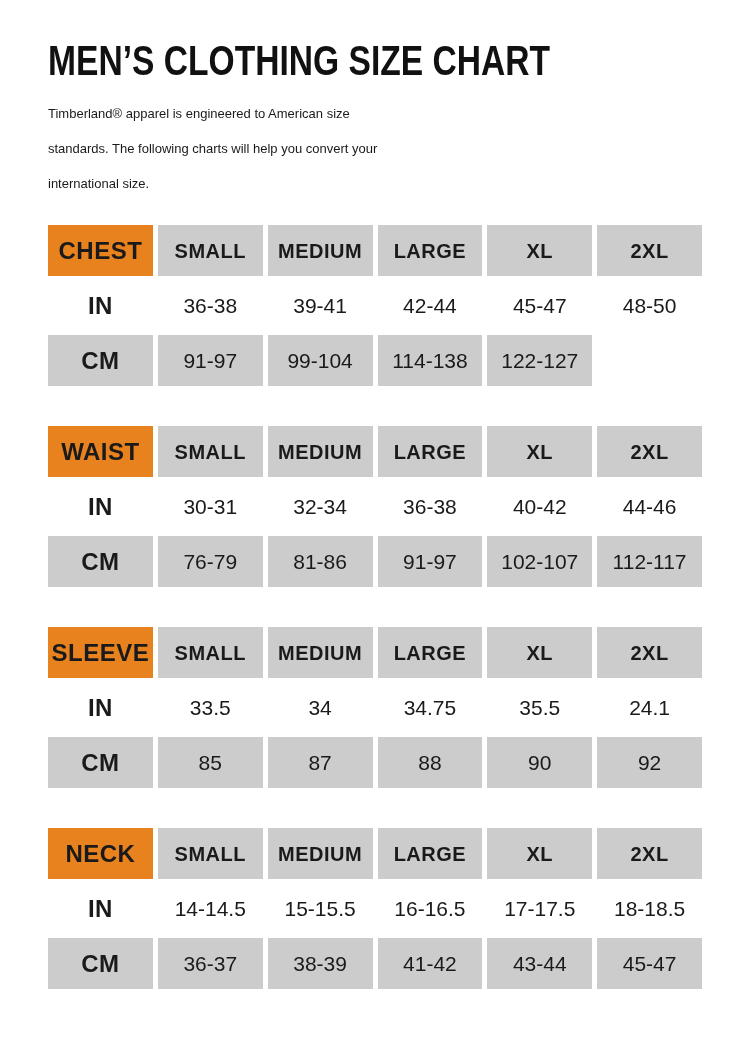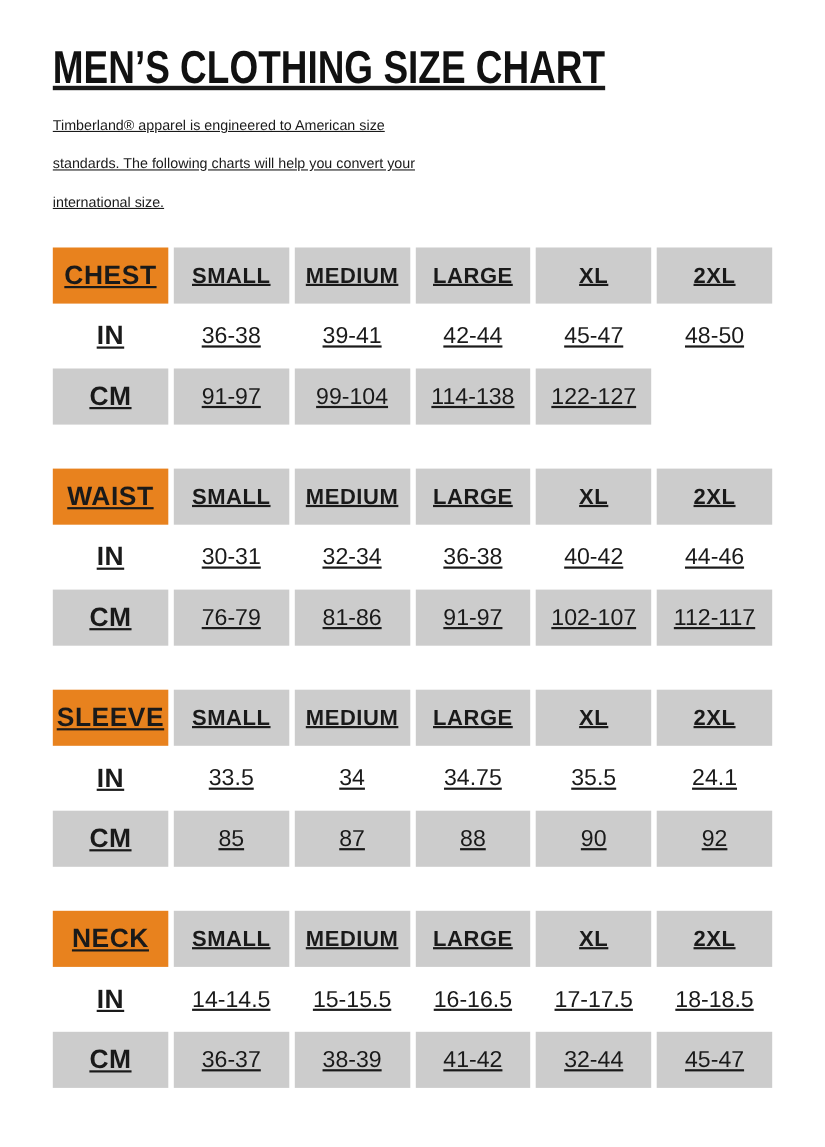--- a/index.html
+++ b/index.html
@@ -10,21 +10,21 @@
   * { box-sizing: border-box; }
   html, body { margin: 0; padding: 0; }
   body {
     width: 750px;
     height: 1043px;
     background: #ffffff;
     font-family: "Liberation Sans", sans-serif;
     color: var(--text-black);
     overflow: hidden;
   }
-  .container { padding: 40px 76px 0 48px; text-decoration: underline; }
+  .container { padding: 40px 76px 0 48px; }
 
   .page-title {
     margin: 0 0 14px 0;
     font-size: 42px;
     font-weight: 700;
     line-height: 1;
     letter-spacing: 0px;
     white-space: nowrap;
     transform: scaleX(0.80);
     transform-origin: left center;
@@ -171,17 +171,17 @@
     <div class="cell value-cell in-cell">14-14.5</div>
     <div class="cell value-cell in-cell">15-15.5</div>
     <div class="cell value-cell in-cell">16-16.5</div>
     <div class="cell value-cell in-cell">17-17.5</div>
     <div class="cell value-cell in-cell">18-18.5</div>
 
     <div class="cell unit-cell cm-cell">CM</div>
     <div class="cell value-cell cm-cell">36-37</div>
     <div class="cell value-cell cm-cell">38-39</div>
     <div class="cell value-cell cm-cell">41-42</div>
-    <div class="cell value-cell cm-cell">32-44</div>
+    <div class="cell value-cell cm-cell">43-44</div>
     <div class="cell value-cell cm-cell">45-47</div>
   </section>
 
 </div>
 
 </body></html>

